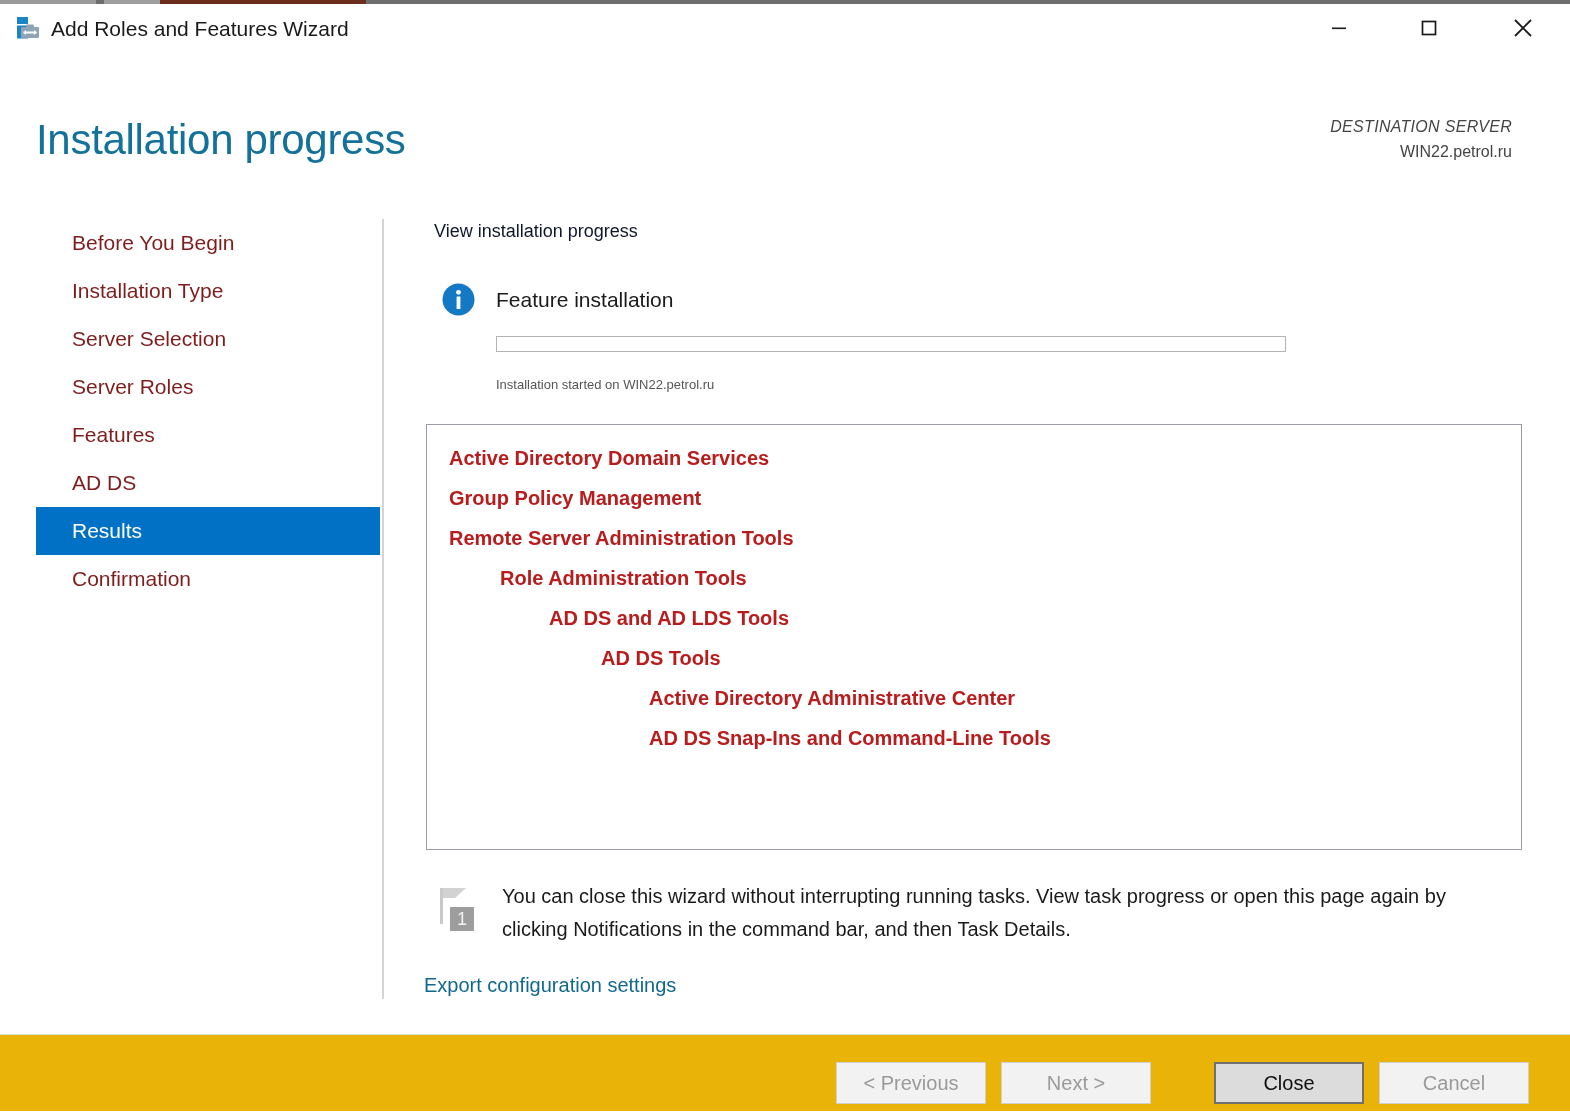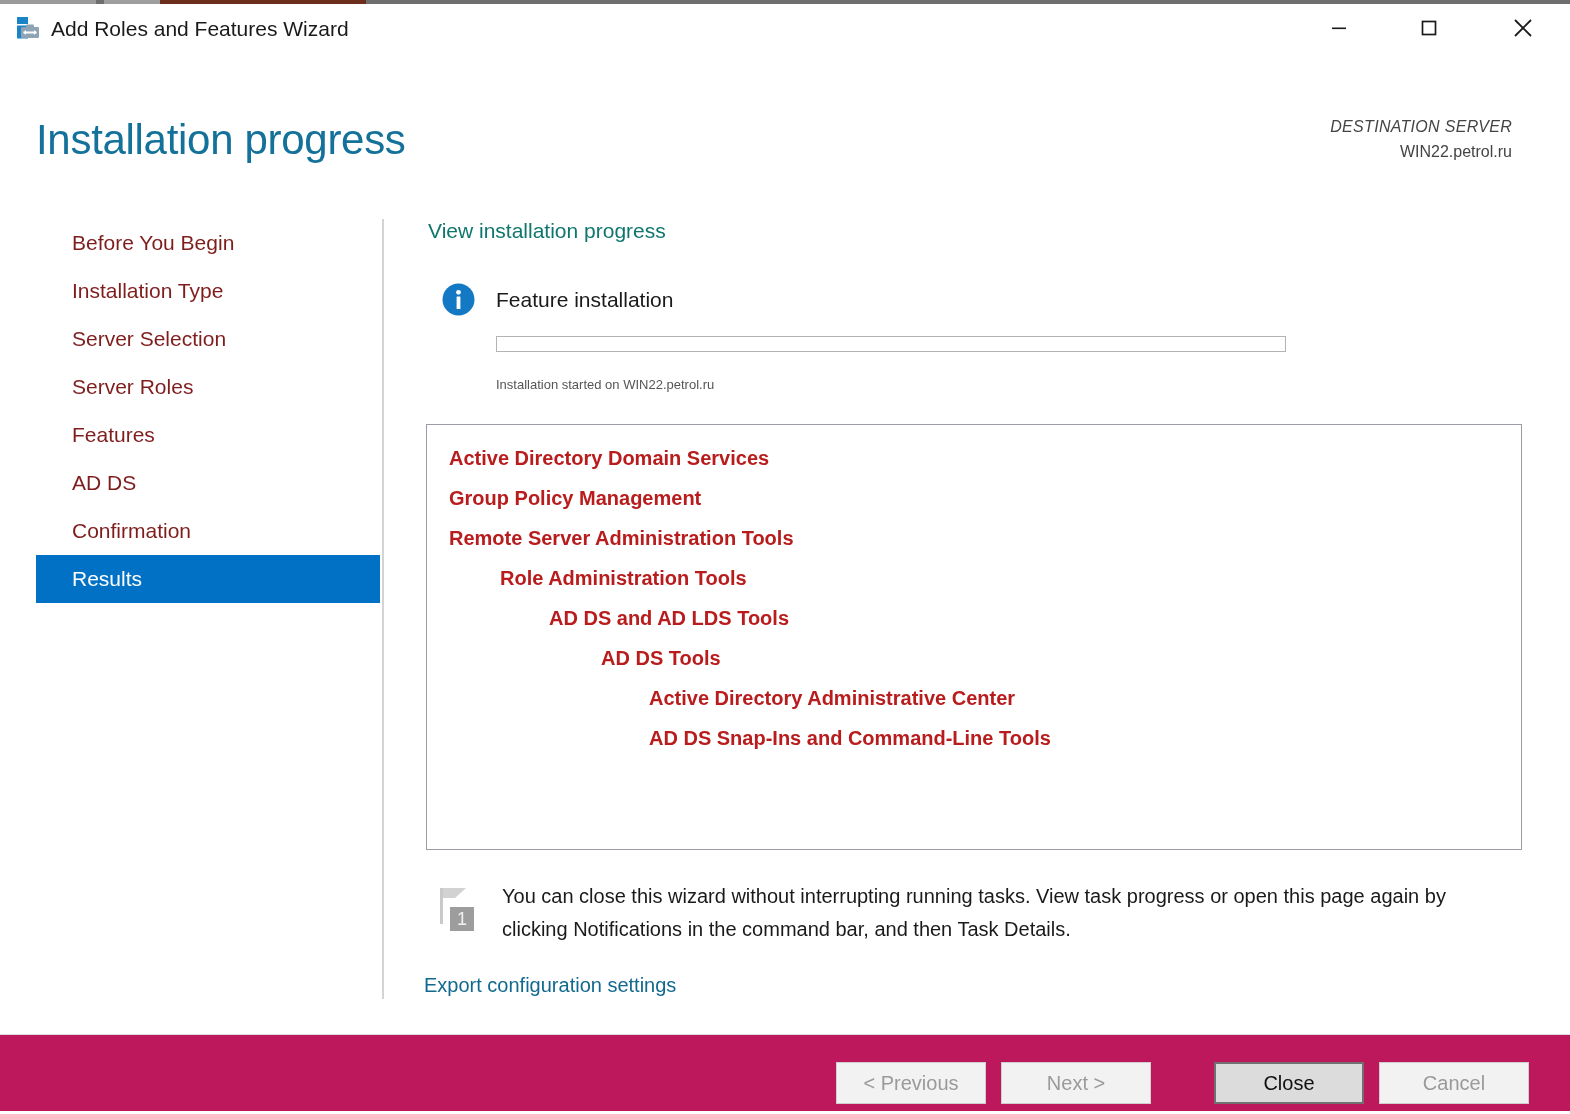--- a/index.html
+++ b/index.html
@@ -134,24 +134,24 @@
     background: #d4d4d4;
   }
 
   
   #main {
     position: absolute;
     left: 422px; top: 212px;
     width: 1110px;
   }
   #main-heading {
-    font-size: 21px;
-    color: #0f766e;
+    font-size: 18px;
+    color: #0f172a;
     line-height: 30px;
-    margin: 0 0 36px 6px;
+    margin: 0 0 36px 12px;
     white-space: nowrap;
   }
   #status-row {
     position: relative;
     height: 38px;
     margin-bottom: 0;
   }
   #info-icon {
     position: absolute;
     left: 19px; top: 0px;
@@ -241,21 +241,21 @@
     text-decoration: none;
     white-space: nowrap;
     cursor: pointer;
   }
 
   
   #footer {
     position: absolute;
     left: 0; top: 1030px;
     width: 1570px; height: 76px;
-    background: #be185d;
+    background: #eab308;
     border-top: 1px solid #dcdcdc;
   }
   .footer-btn {
     position: absolute;
     top: 27px;
     width: 150px; height: 42px;
     font-family: "Liberation Sans", sans-serif;
     font-size: 20px;
     background: #f2f2f2;
     border: 1px solid #cfcfcf;
@@ -324,22 +324,22 @@
     <span id="dest-value">WIN22.petrol.ru</span>
   </div>
 
   <div id="sidebar">
     <div class="nav-item">Before You Begin</div>
     <div class="nav-item">Installation Type</div>
     <div class="nav-item">Server Selection</div>
     <div class="nav-item">Server Roles</div>
     <div class="nav-item">Features</div>
     <div class="nav-item">AD DS</div>
+    <div class="nav-item selected">Results</div>
     <div class="nav-item">Confirmation</div>
-    <div class="nav-item selected">Results</div>
   </div>
   <div id="nav-divider"></div>
 
   <div id="main">
     <div id="main-heading">View installation progress</div>
     <div id="status-row">
       <span id="info-icon">
         <svg width="35" height="35" viewBox="0 0 35 35">
           <circle cx="17.5" cy="17.5" r="16" fill="#1479c4"></circle>
           <rect x="15.6" y="14.5" width="3.8" height="12.5" rx="0.6" fill="#ffffff"></rect>

